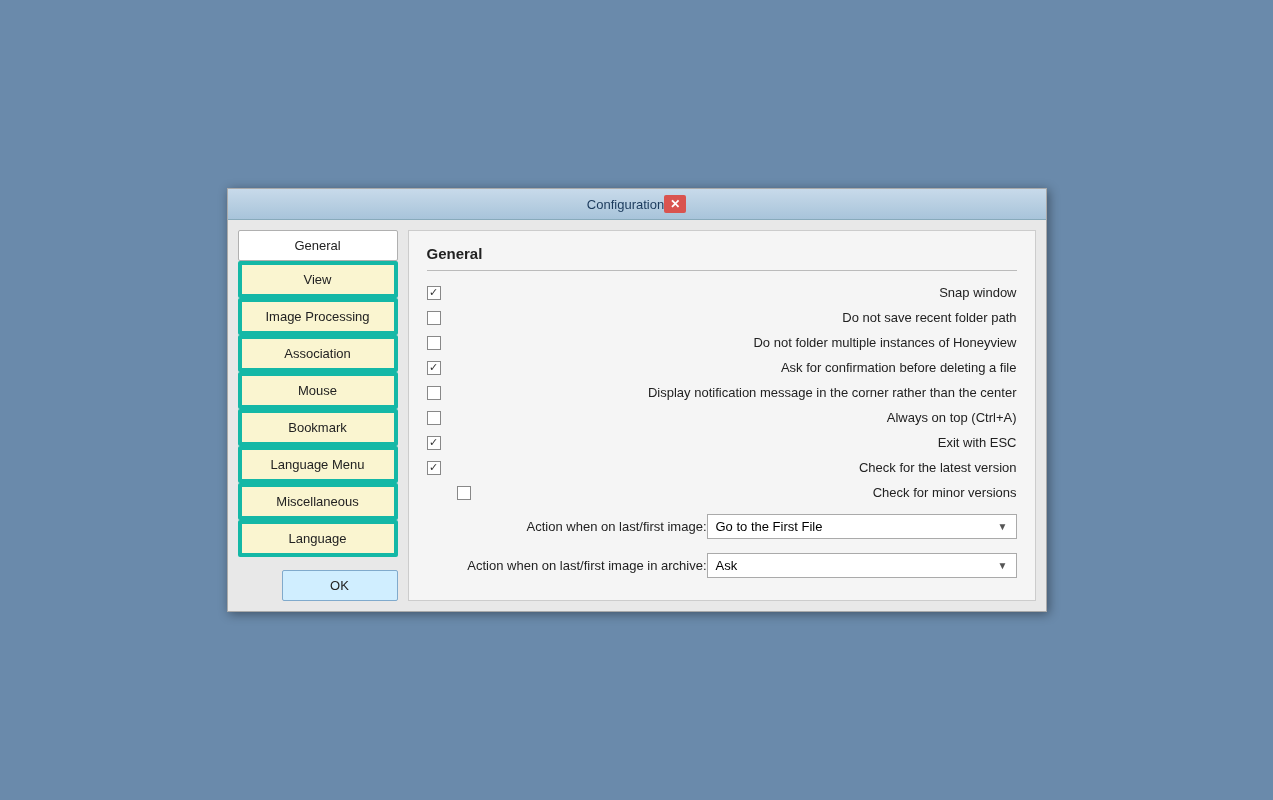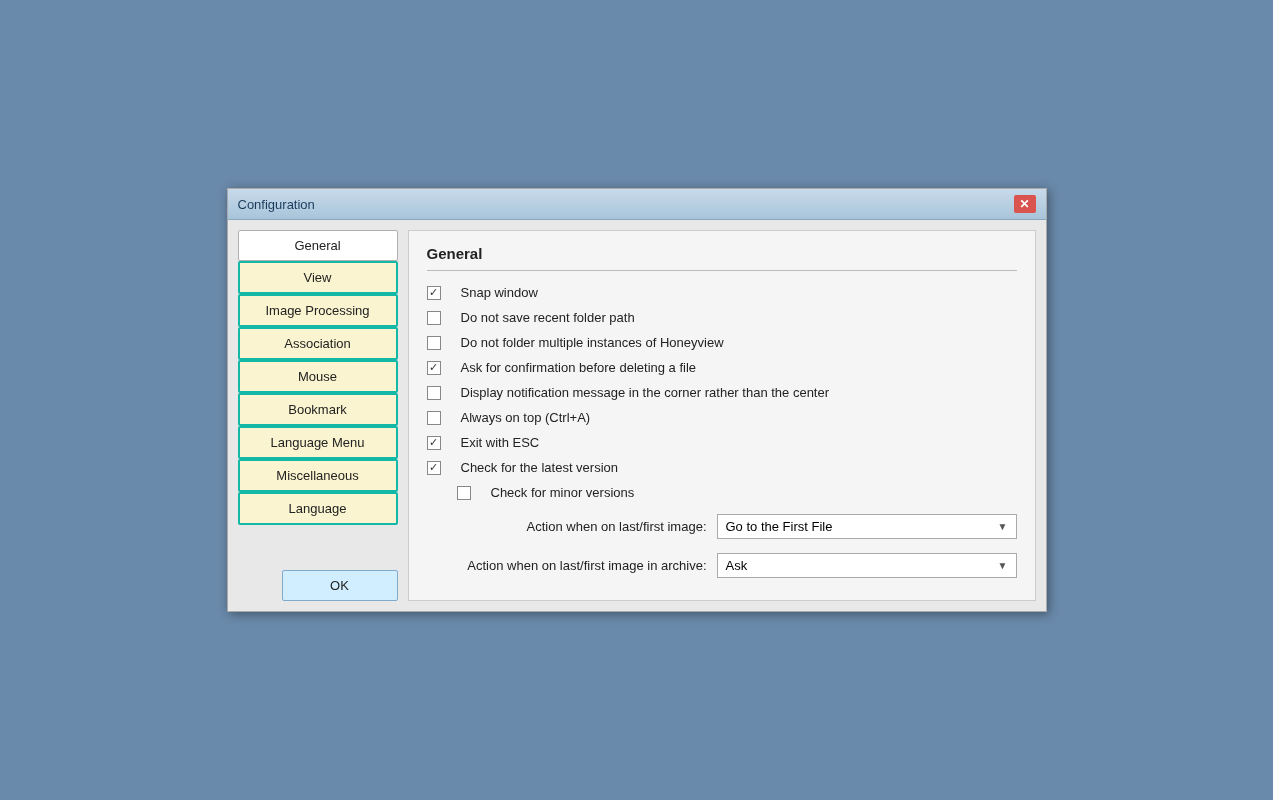--- a/index.html
+++ b/index.html
@@ -17,21 +17,21 @@
       width: 820px;
       background: #f0f0f0;
       border: 1px solid #aaa;
       box-shadow: 2px 2px 10px rgba(0,0,0,0.4);
     }
     .title-bar {
       background: linear-gradient(to bottom, #c8daea, #a8c4da);
       padding: 6px 10px;
       display: flex;
       align-items: center;
-      justify-content: space-between;
+      justify-content: center;
       border-bottom: 1px solid #8ab;
     }
     .title-bar-text {
       font-size: 13px;
       color: #1a3a5c;
       font-weight: normal;
     }
     .close-btn {
       background: #d9534f;
       border: none;
@@ -53,21 +53,21 @@
       background: #e8e8e8;
     }
     .sidebar {
       width: 160px;
       display: flex;
       flex-direction: column;
       gap: 3px;
     }
     .sidebar-item {
       background: #faf5d0;
-      border: 2px solid #14b8a6;
+      border: 4px solid #14b8a6;
       padding: 7px 10px;
       text-align: center;
       cursor: pointer;
       font-size: 13px;
       color: #222;
       border-radius: 2px;
     }
     .sidebar-item.active {
       background: #ffffff;
       border: 1px solid #b0b0b0;
@@ -112,22 +112,23 @@
       margin-bottom: 8px;
     }
     .divider {
       border: none;
       border-top: 1px solid #bbb;
       margin-bottom: 14px;
     }
     .option-row {
       display: flex;
       align-items: center;
-      gap: 20px;
+      gap: 5px;
       margin-bottom: 10px;
+      justify-content: space-between;
     }
     .option-row.indented {
       margin-left: 30px;
     }
     .checkbox {
       width: 14px;
       height: 14px;
       border: 1px solid #888;
       background: #fff;
       display: flex;
@@ -141,21 +142,21 @@
       font-size: 11px;
       color: #333;
     }
     .option-label {
       color: #222;
       font-size: 13px;
     }
     .action-row {
       display: flex;
       align-items: center;
-      gap: 10px;
+      gap: 0;
       margin-top: 14px;
       margin-bottom: 8px;
       justify-content: center;
     }
     .action-label {
       text-align: right;
       color: #222;
       font-size: 13px;
       min-width: 280px;
     }

